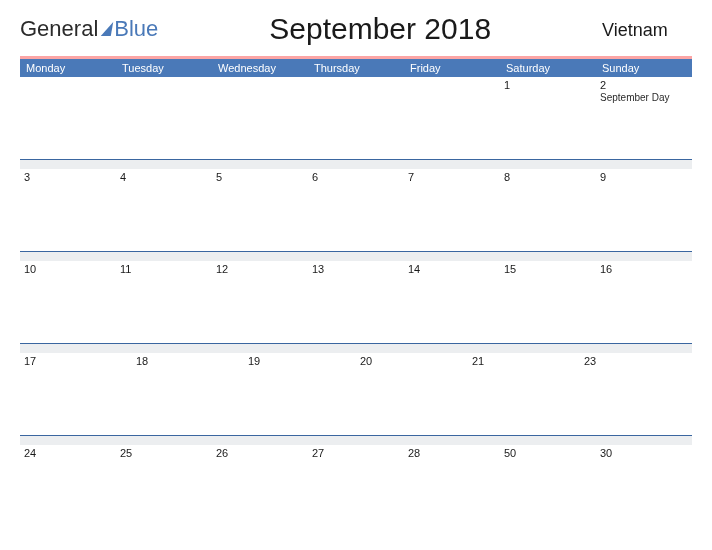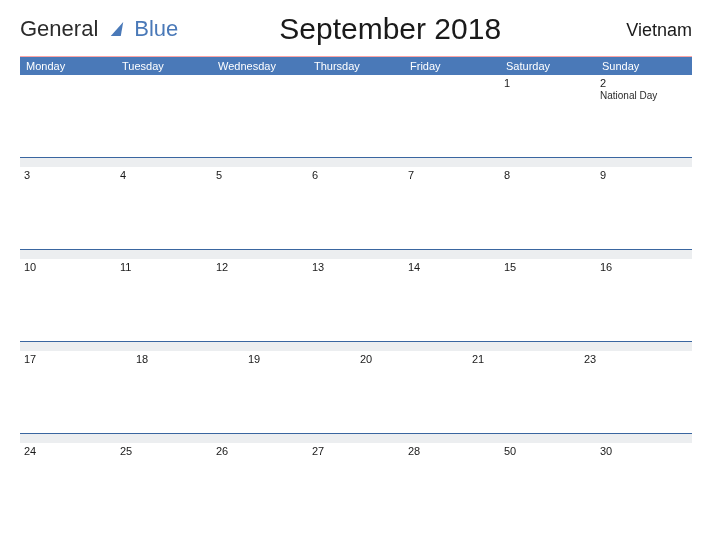--- a/index.html
+++ b/index.html
@@ -13,21 +13,21 @@
   }
   .header {
     display: flex;
     justify-content: space-between;
     align-items: flex-start;
     margin-bottom: 10px;
   }
   .logo {
     display: flex;
     align-items: center;
-    gap: 12px;
+    gap: 2px;
     font-size: 22px;
     color: #3a3a3a;
     padding-top: 4px;
   }
   .logo .general { font-weight: 400; color: #2b2b2b; }
   .logo .blue { font-weight: 400; color: #4a79b8; }
   .logo-icon {
     display: inline-block;
     width: 0; height: 0;
     border-left: 10px solid transparent;
@@ -41,30 +41,29 @@
     font-weight: 400;
     color: #1a1a1a;
     text-align: center;
     flex: 1;
   }
   .country {
     font-size: 18px;
     color: #1a1a1a;
     padding-top: 8px;
     min-width: 90px;
-    text-align: right;
   }
   .calendar {
     width: 100%;
     margin-top: 6px;
   }
   .daynames {
     display: flex;
     background: #4a79b8;
-    border-top: 1px solid #fca5a5;
+    border-top: 3px solid #fca5a5;
   }
   .daynames > div {
     flex: 1;
     font-size: 11px;
     color: #fff;
     padding: 3px 6px 3px 6px;
     text-align: left;
   }
   .week {
     display: flex;
@@ -138,21 +137,21 @@
     <div class="cell">
         <div class="num"></div>
         <div class="event"></div>
       </div>
     <div class="cell">
         <div class="num">1</div>
         <div class="event"></div>
       </div>
     <div class="cell">
         <div class="num">2</div>
-        <div class="event">National Day</div>
+        <div class="event">September Day</div>
       </div>
   </div>
 
   <div class="sep"></div>
   <div class="week">
     <div class="cell">
         <div class="num">3</div>
       </div>
     <div class="cell">
         <div class="num">4</div>

